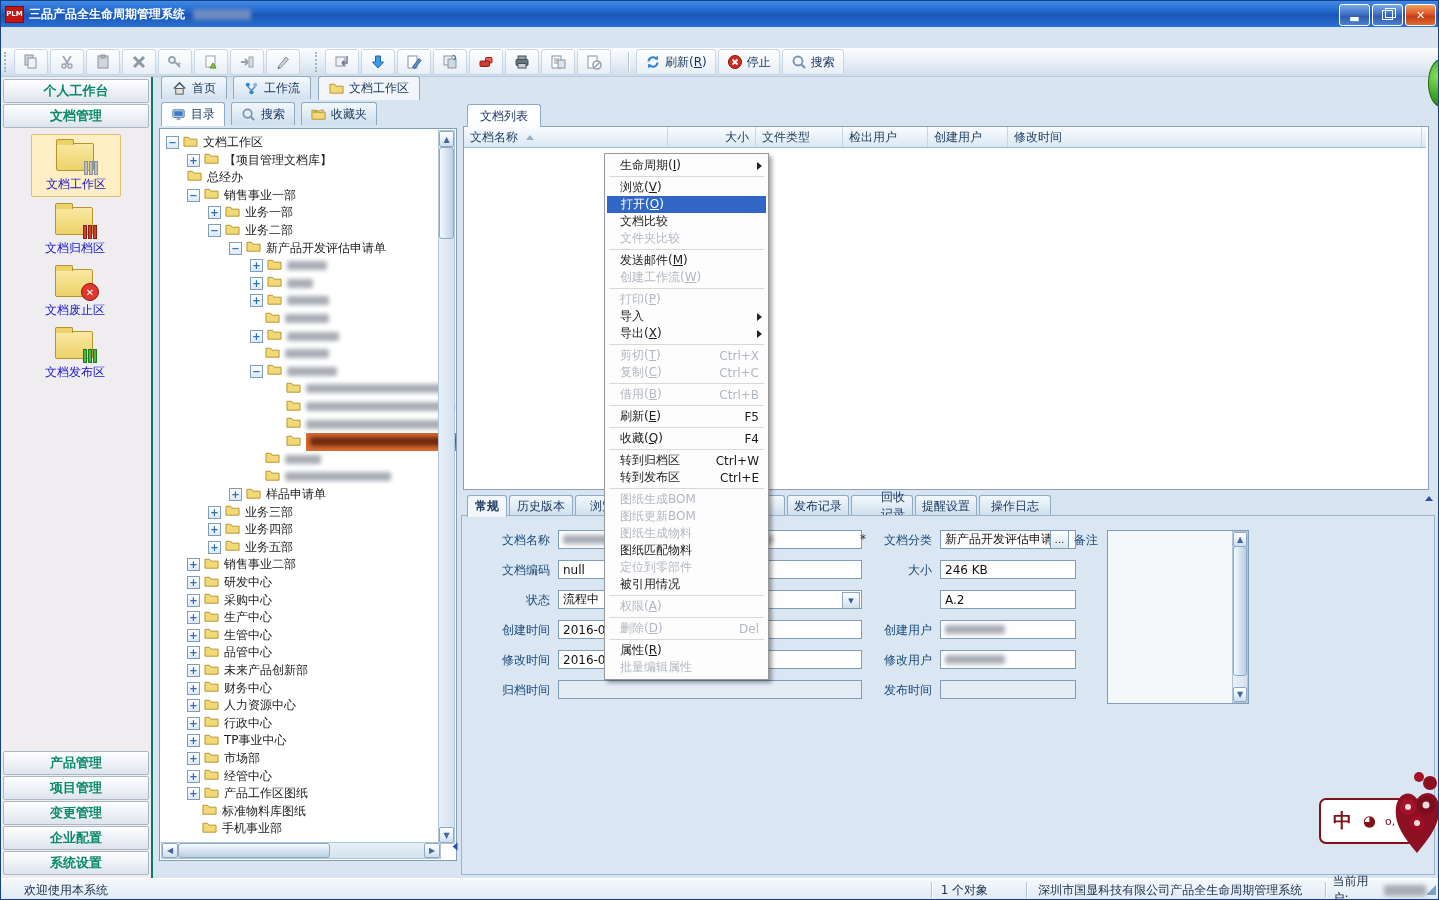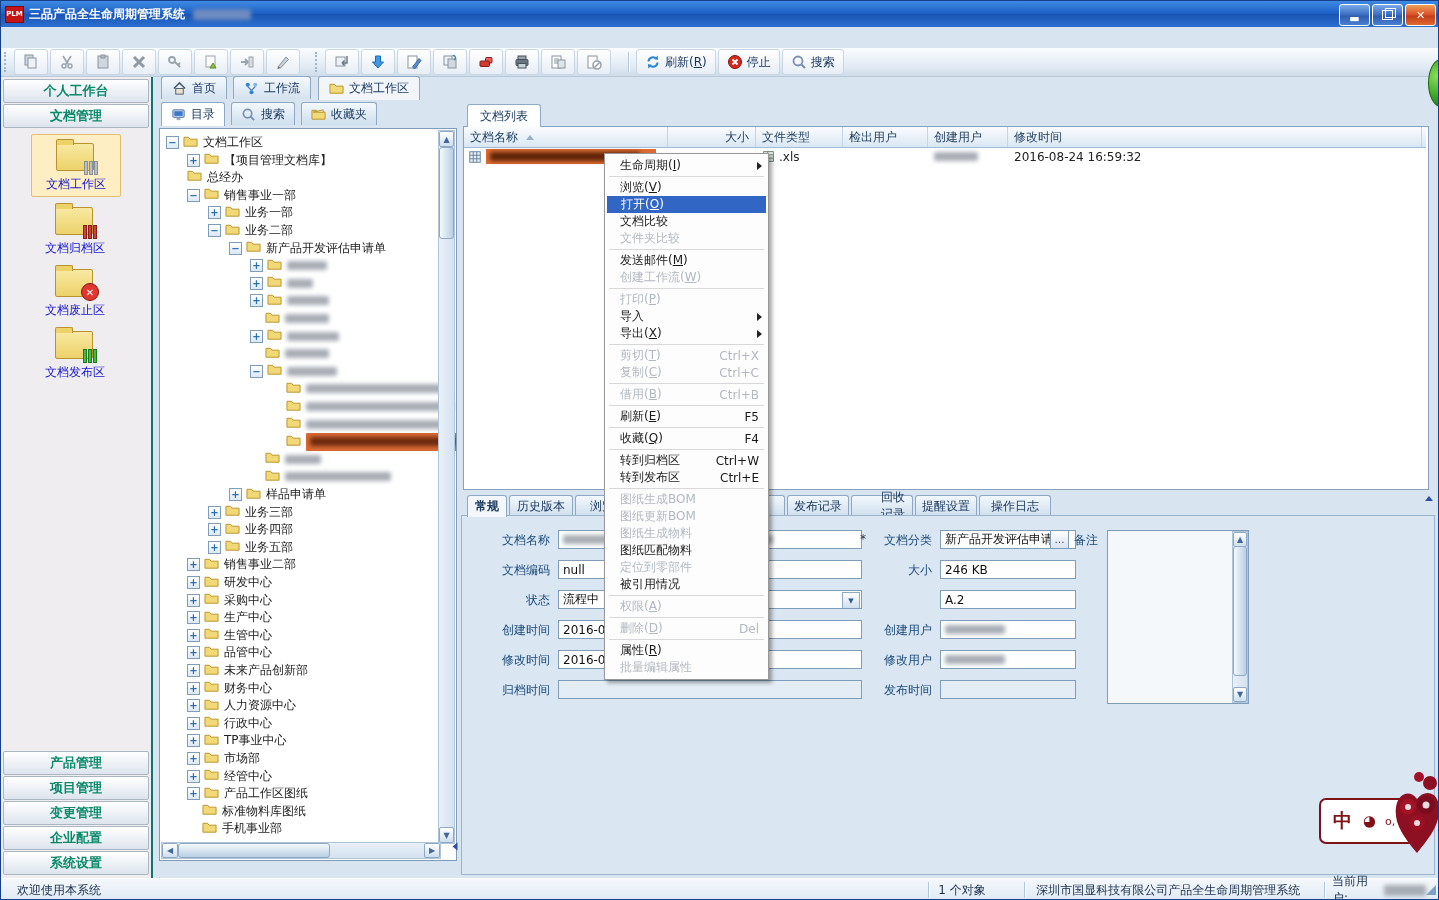--- a/index.html
+++ b/index.html
@@ -677,42 +677,20 @@
         </div>
         <div class="hcell" style="width:85px;">
           <span>检出用户</span>
         </div>
         <div class="hcell" style="width:80px;">
           <span>创建用户</span>
         </div>
         <div class="hcell" style="width:414px;">
           <span>修改时间</span>
         </div>
-      </div>
-    <div id="listrow" class="abs">
-        <div style="width:204px;display:flex;align-items:center;padding-left:4px;box-sizing:border-box;">
-          <svg width="14" height="14" viewBox="0 0 16 16">
-            <rect x="2" y="2" width="12" height="12" fill="#e8eef4" stroke="#5a7a9a"></rect>
-            <path d="M2 6 h12 M2 10 h12 M6 2 v12 M10 2 v12" stroke="#5a7a9a" fill="none"></path>
-          </svg>
-          <div class="name-sel" style="margin-left:4px;width:162px;">
-            <span class="rdt" style="width:150px;"></span>
-          </div>
-        </div>
-        <div style="width:88px;"></div>
-        <div style="width:87px;display:flex;align-items:center;gap:4px;padding-left:6px;box-sizing:border-box;">
-          <svg width="13" height="13" viewBox="0 0 16 16">
-            <rect x="2" y="2" width="12" height="12" fill="#dfe8e0" stroke="#5a7a6a"></rect>
-            <path d="M2 6 h12 M2 10 h12 M7 2 v12" stroke="#5a7a6a" fill="none"></path>
-          </svg>
-          <span>.xls</span>
-        </div>
-        <div style="width:85px;"></div>
-        <div style="width:80px;padding-left:6px;box-sizing:border-box;"><span class="rdt" style="width:44px;"></span></div>
-        <div style="width:414px;padding-left:6px;box-sizing:border-box;">2016-08-24 16:59:32</div>
       </div>
   </div>
   <div class="abs collapse-tri" style="left:1424px;top:495px;"></div>
   <div class="abs collapse-tri" style="left:450px;top:843px;transform:rotate(-90deg);"></div>
 
   <div id="detailtabs" class="abs" style="left:460px;top:493px;width:976px;height:22px;">
       <div class="dtab active" style="left:6px;top:1px;width:40px;">
         <span>常规</span>
       </div>
       <div class="dtab" style="left:48px;top:1px;width:64px;">
@@ -774,21 +752,21 @@
       <div style="position:absolute;left:645px;top:14px;width:140px;height:172px;background:#f4f8fb;border:1px solid #7f9db9;">
         <div class="sb-track" style="position:absolute;right:0;top:0;width:14px;height:170px;">
           <div class="sb-btn" style="left:0;top:0;width:12px;height:13px;">▲</div>
           <div class="sb-btn" style="left:0;bottom:0;width:12px;height:13px;">▼</div>
           <div class="sb-thumb" style="left:0;top:14px;width:12px;height:128px;"></div>
         </div>
       </div>
     </div>
 
   <div id="statusbar" class="abs">
-    <span style="padding-left:16px;width:912px;">欢迎使用本系统</span>
+    <span style="padding-left:23px;width:912px;">欢迎使用本系统</span>
     <span class="st-sep"></span>
     <span style="padding:0 8px;width:78px;">1 个对象</span>
     <span class="st-sep"></span>
     <span style="padding:0 10px;width:278px;">深圳市国显科技有限公司产品全生命周期管理系统</span>
     <span class="st-sep"></span>
     <span style="padding-left:6px;">当前用户:</span>
     <span class="rdt" style="width:42px;height:11px;"></span>
     <span style="margin-left:auto;margin-right:4px;width:0;height:0;border-bottom:10px solid #7aa0c4;border-left:10px solid transparent;"></span>
   </div>
 

